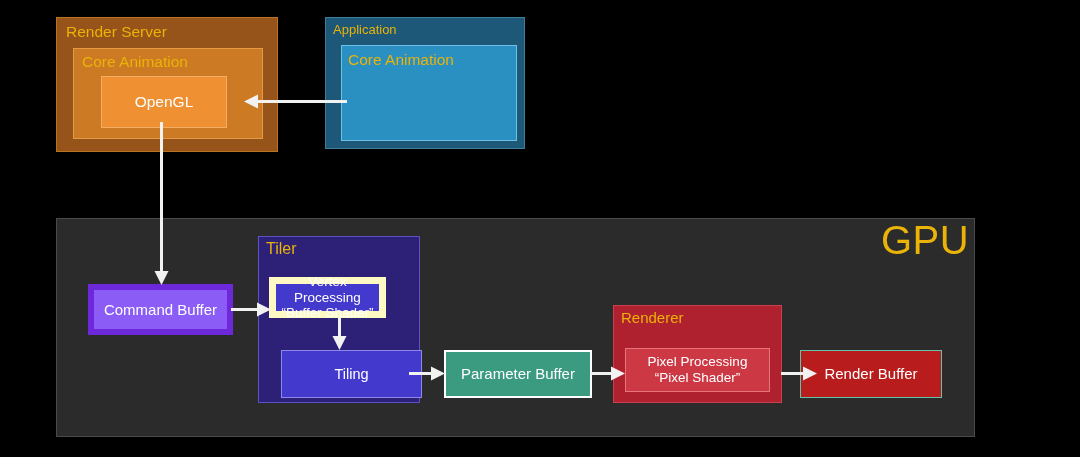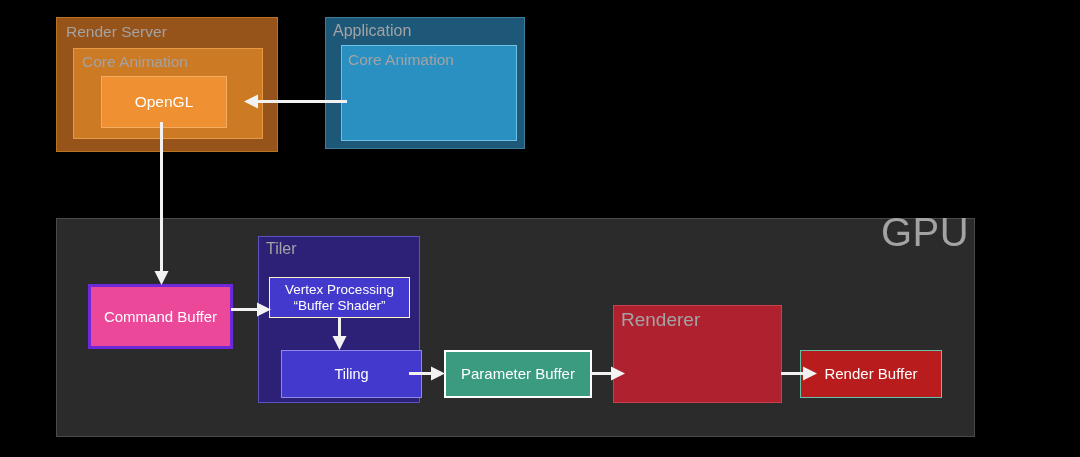--- a/index.html
+++ b/index.html
@@ -17,21 +17,21 @@
     background: #000000;
     overflow: hidden;
   }
   .box {
     position: absolute;
     box-sizing: border-box;
     color: #ffffff;
   }
   .box-label {
     position: absolute;
-    color: #a3a3a3;
+    color: #eab308;
     white-space: nowrap;
     line-height: 1;
   }
   .centered-label {
     position: absolute;
     left: 0; right: 0; top: 0; bottom: 0;
     display: flex;
     align-items: center;
     justify-content: center;
     flex-direction: column;
@@ -68,66 +68,66 @@
   #opengl-label { font-size: 15.5px; }
 
   
   #application-box {
     left: 325px; top: 17px; width: 200px; height: 132px;
     background: #1e5878;
     border: 1px solid #3d7d9c;
   }
   #application-title {
     left: 333px; top: 23px;
-    font-size: 16px;
+    font-size: 13px;
   }
   #core-animation-app-box {
     left: 341px; top: 45px; width: 176px; height: 96px;
     background: #2a90c2;
     border: 1px solid #6fc0e2;
   }
   #core-animation-app-title {
     left: 348px; top: 52px;
     font-size: 15.5px;
   }
 
   
   #gpu-box {
     left: 56px; top: 218px; width: 919px; height: 219px;
     background: #2b2b2b;
     border: 1px solid #4a4a4a;
   }
   #gpu-title {
-    left: 881px; top: 212px;
+    left: 881px; top: 220px;
     font-size: 40px;
     letter-spacing: 0.5px;
   }
 
   
   #command-buffer-box {
-    left: 88px; top: 284px; width: 145px; height: 65px;
-    background: #ec4899;
-    border: 3px solid #6d28d9;
+    left: 88px; top: 284px; width: 145px; height: 51px;
+    background: #8b5cf6;
+    border: 6px solid #6d28d9;
   }
   #command-buffer-box .centered-label { font-size: 15px; }
 
   
   #tiler-box {
     left: 258px; top: 236px; width: 162px; height: 167px;
     background: #2c2077;
     border: 1px solid #5c52c4;
   }
   #tiler-title {
     left: 266px; top: 241px;
     font-size: 16px;
   }
   #vertex-processing-box {
-    left: 269px; top: 277px; width: 141px; height: 41px;
+    left: 269px; top: 277px; width: 117px; height: 41px;
     background: #4339cc;
-    border: 1px solid #fef9c3;
+    border: 7px solid #fef9c3;
   }
   #vertex-processing-box .centered-label { font-size: 13.5px; }
   #tiling-box {
     left: 269px; top: 350px; width: 141px; height: 48px;
     background: #4339cc;
     border: 1px solid #8f88e8;
     margin-left: 12px;
   }
   #tiling-box .centered-label { font-size: 14.5px; }
 
@@ -140,21 +140,21 @@
   #parameter-buffer-box .centered-label { font-size: 15px; }
 
   
   #renderer-box {
     left: 613px; top: 305px; width: 169px; height: 98px;
     background: #b02130;
     border: 1px solid #c9404c;
   }
   #renderer-title {
     left: 621px; top: 310px;
-    font-size: 19px;
+    font-size: 15px;
   }
   #pixel-processing-box {
     left: 625px; top: 348px; width: 145px; height: 44px;
     background: #cc3945;
     border: 1px solid #e8737c;
   }
   #pixel-processing-box .centered-label { font-size: 13.5px; }
 
   
   #render-buffer-box {
@@ -219,20 +219,26 @@
     <div class="centered-label">Tiling</div>
   </div>
 
   <div class="box" id="parameter-buffer-box">
     <div class="centered-label">Parameter Buffer</div>
   </div>
 
   <div class="box" id="renderer-box"></div>
   <div class="box-label" id="renderer-title">Renderer</div>
 
+  <div class="box" id="pixel-processing-box">
+    <div class="centered-label">
+      <span>Pixel Processing</span>
+      <span>“Pixel Shader”</span>
+    </div>
+  </div>
 
   <div class="box" id="render-buffer-box">
     <div class="centered-label">Render Buffer</div>
   </div>
 
   <svg class="arrow-svg" style="left:240px; top:92px;" width="110" height="20">
     <line class="arrow-line" x1="107" y1="9.5" x2="16" y2="9.5"></line>
     <polygon class="arrow-head" points="4,9.5 18,2.5 18,16.5"></polygon>
   </svg>
 

